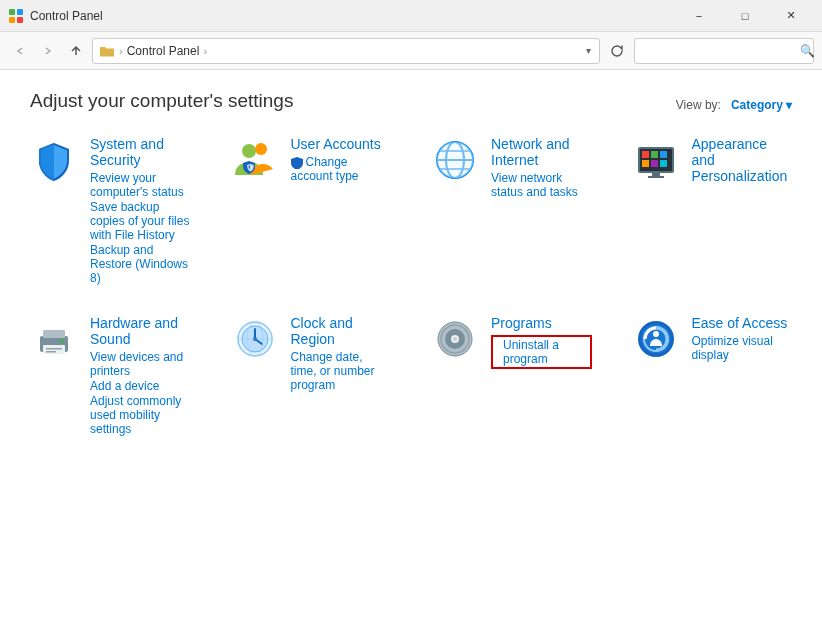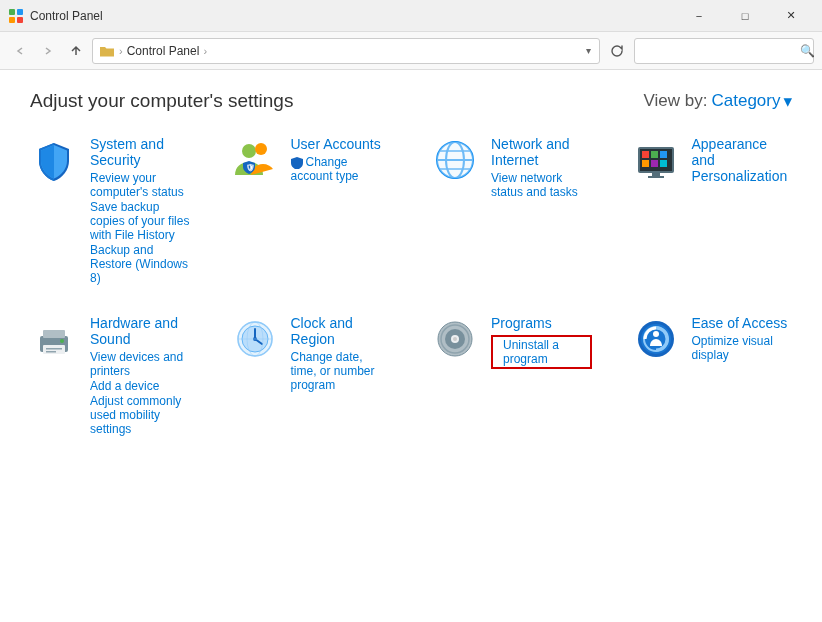--- a/index.html
+++ b/index.html
@@ -150,42 +150,43 @@
       cursor: pointer;
     }
 
     
     .main-content {
       padding: 20px 30px;
     }
     .page-header {
       display: flex;
       justify-content: space-between;
-      align-items: center;
+      align-items: flex-end;
       margin-bottom: 24px;
     }
     .page-title {
       font-size: 19px;
       font-weight: 300;
       color: #333;
     }
     .view-by {
       display: flex;
       align-items: center;
-      gap: 4px;
-      font-size: 17px;
+      gap: 10px;
+      font-size: 12px;
       color: #555;
     }
     .view-by-label { color: #555; }
     .view-by-value {
       color: #0078d4;
       cursor: pointer;
       display: flex;
       align-items: center;
       gap: 3px;
+      font-weight: bold;
     }
 
     
     .categories-grid {
       display: grid;
       grid-template-columns: 1fr 1fr 1fr 1fr;
       gap: 12px;
       column-gap: 40px;
     }
     .category-item {

